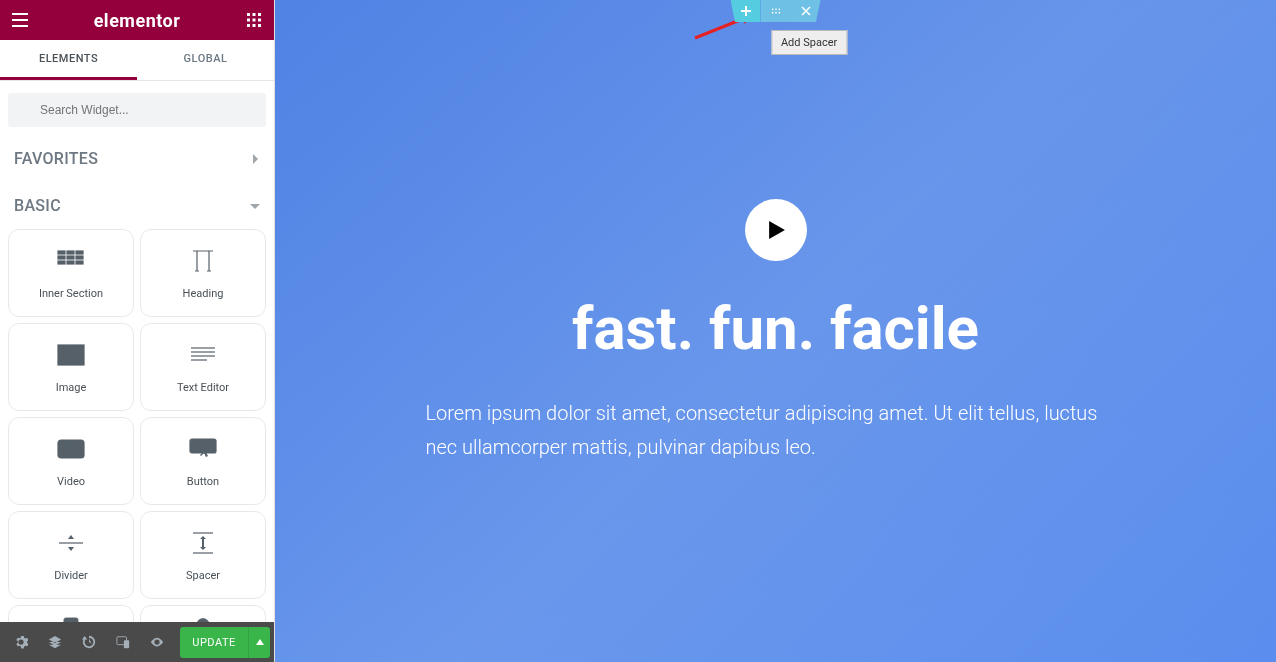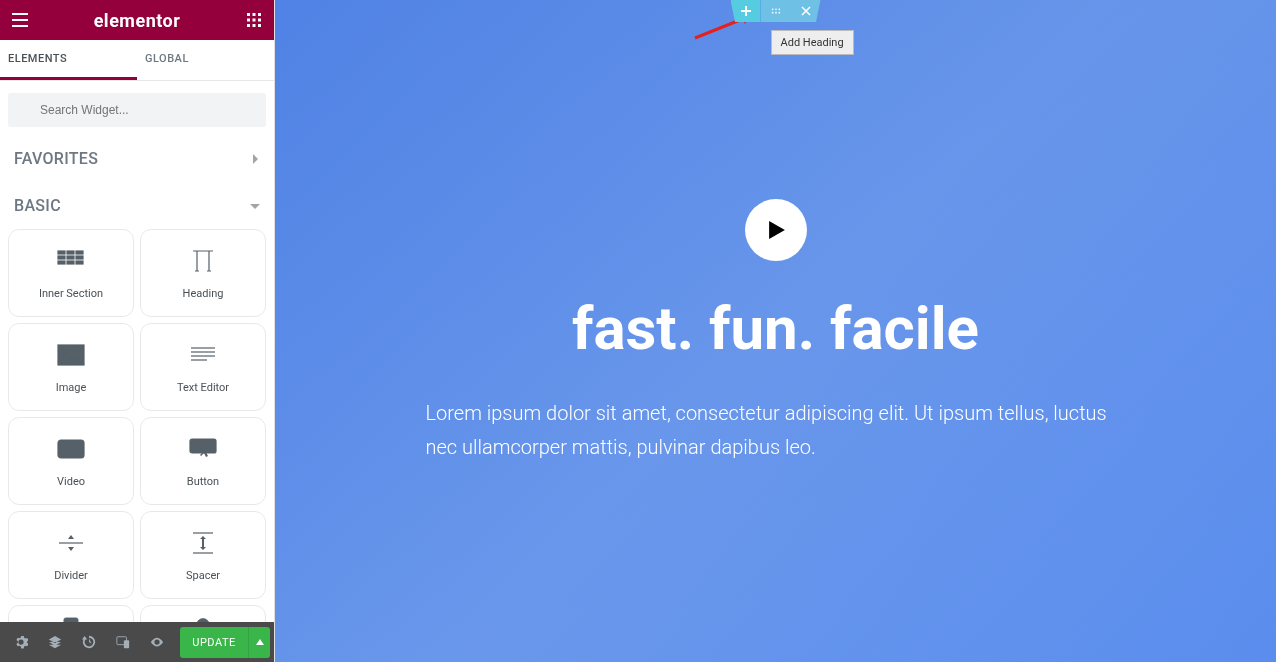--- a/index.html
+++ b/index.html
@@ -7,21 +7,21 @@
 
 
 .sidebar { width: 275px; height: 100%; background: #fff; display: flex; flex-direction: column; border-right: 1px solid #e0e0e0; }
 .sidebar-header { height: 40px; background: #93003c; display: flex; align-items: center; justify-content: space-between; padding: 0; }
 .menu-btn { width: 40px; height: 40px; display: flex; align-items: center; justify-content: center; cursor: pointer; }
 .menu-btn svg { fill: #fff; }
 .logo { color: #fff; font-weight: bold; font-size: 18px; letter-spacing: 0.5px; }
 .apps-btn { width: 40px; height: 40px; display: flex; align-items: center; justify-content: center; cursor: pointer; }
 
 .tabs { display: flex; border-bottom: 1px solid #e6e6e6; }
-.tab { flex: 1; padding: 12px 8px; font-size: 11px; font-weight: 500; color: #6d7882; cursor: pointer; letter-spacing: 0.5px; }
+.tab { flex: 1; text-align: center; padding: 12px 8px; font-size: 11px; font-weight: 500; color: #6d7882; cursor: pointer; letter-spacing: 0.5px; }
 .tab.active { color: #495157; border-bottom: 3px solid #93003c; }
 
 .search-wrap { padding: 12px 8px 8px; }
 .search-box { width: 100%; background: #f1f3f4; border: none; border-radius: 3px; padding: 10px 12px 10px 32px; font-size: 12px; color: #a0a5aa; position: relative; }
 .search-container { position: relative; }
 .search-icon { position: absolute; left: 12px; top: 50%; transform: translateY(-50%); width: 12px; height: 12px; fill: #a0a5aa; }
 
 .category { display: flex; align-items: center; justify-content: space-between; padding: 14px 14px; font-size: 16px; color: #6d7882; cursor: pointer; font-weight: 500; letter-spacing: 0.3px; }
 .chev { width: 10px; height: 10px; fill: #a0a5aa; }
 
@@ -255,29 +255,29 @@
           <circle cx="6" cy="6" r="1"></circle>
           <circle cx="10" cy="6" r="1"></circle>
         </svg>
     </div>
     <div class="handle-btn handle-close">
       <svg viewBox="0 0 10 10">
           <path d="M1 1l8 8M9 1l-8 8" stroke="#fff" stroke-width="1.5"></path>
         </svg>
     </div>
   </div>
-  <div class="tooltip">Add Heading</div>
+  <div class="tooltip">Add Spacer</div>
 
   <svg class="arrow" viewBox="0 0 72 30">
       <path d="M5 28 L60 6" stroke="#e62020" stroke-width="3" fill="none"></path>
       <path d="M60 6 L50 4 L55 14 Z" fill="#e62020"></path>
     </svg>
 
   <div class="hero">
     <div class="play-btn">
       <svg viewBox="0 0 14 16">
           <path d="M0 0l14 8-14 8V0z"></path>
         </svg>
     </div>
     <div class="hero-title">fast. fun. facile</div>
-    <div class="hero-text">Lorem ipsum dolor sit amet, consectetur adipiscing elit. Ut ipsum tellus, luctus nec ullamcorper mattis, pulvinar dapibus leo.</div>
+    <div class="hero-text">Lorem ipsum dolor sit amet, consectetur adipiscing amet. Ut elit tellus, luctus nec ullamcorper mattis, pulvinar dapibus leo.</div>
   </div>
 </div>
 
 </body></html>

